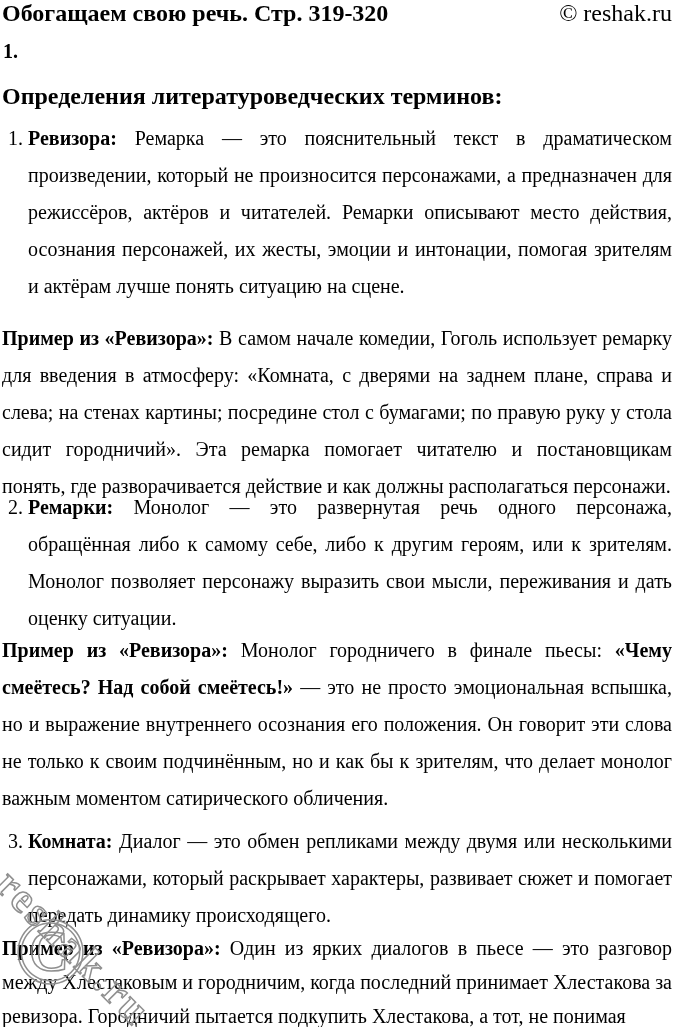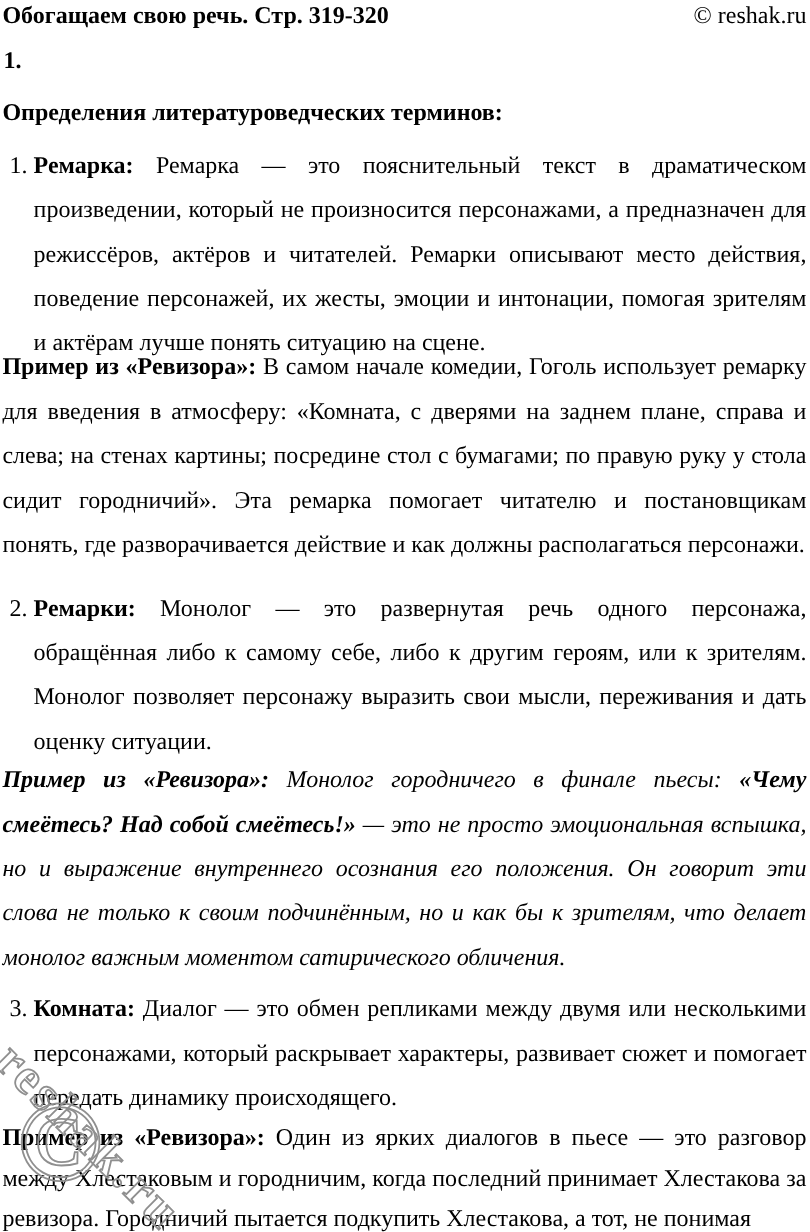--- a/index.html
+++ b/index.html
@@ -13,37 +13,37 @@
     overflow: hidden;
   }
 
   
   .doc-header {
     position: absolute;
     top: 1px; left: 2px; right: 3px;
     display: flex;
     justify-content: space-between;
     align-items: flex-start;
-    font-size: 20px;
+    font-size: 24px;
     line-height: 25px;
   }
   .doc-title { font-weight: bold; }
   .brand { font-weight: normal; text-align: center; }
 
   
   .task-number {
     position: absolute;
     top: 40px; left: 3px;
     font-size: 20px;
     font-weight: bold;
   }
   .section-heading {
     position: absolute;
     top: 83px; left: 2px;
-    font-size: 20px;
+    font-size: 24px;
     font-weight: bold;
   }
 
   
   .textblock {
     position: absolute;
     left: 2px;
     width: 670px;
     box-sizing: border-box;
     font-size: 20px;
@@ -55,23 +55,23 @@
     position: absolute;
     left: 6px;
     top: 0;
     font-weight: normal;
   }
   .term { font-weight: bold; }
   .lead { font-weight: bold; }
   .quote-bold { font-weight: bold; }
 
   .def-1 { top: 120px; }
-  .ex-1  { top: 288px; font-family: Liberation Serif, serif; }
+  .ex-1  { top: 320px; font-family: Liberation Serif, serif; }
   .def-2 { top: 489px; }
-  .ex-2  { top: 632px; font-style: italic; }
+  .ex-2  { top: 632px; }
   .def-3 { top: 823px; }
   .ex-3  { top: 931px; line-height: 34px; }
 
   
   .wm {
     pointer-events: none;
     position: absolute;
     color: transparent;
     -webkit-text-stroke: 1.5px #8f8f8f;
     text-stroke: 1.5px #8f8f8f;
@@ -100,21 +100,21 @@
     <span class="doc-title">Обогащаем свою речь. Стр. 319-320</span>
     <span class="brand">© reshak.ru</span>
   </div>
 
   <div class="task-number">1.</div>
 
   <div class="section-heading">Определения литературоведческих терминов:</div>
 
   <div class="textblock def-item def-1">
     <span class="num">1.</span>
-    <span class="term">Ремарка:</span><span> Ремарка — это пояснительный текст в драматическом произведении, который не произносится персонажами, а предназначен для режиссёров, актёров и читателей. Ремарки описывают место действия, поведение персонажей, их жесты, эмоции и интонации, помогая зрителям и актёрам лучше понять ситуацию на сцене.</span>
+    <span class="term">Ревизора:</span><span> Ремарка — это пояснительный текст в драматическом произведении, который не произносится персонажами, а предназначен для режиссёров, актёров и читателей. Ремарки описывают место действия, осознания персонажей, их жесты, эмоции и интонации, помогая зрителям и актёрам лучше понять ситуацию на сцене.</span>
   </div>
 
   <div class="textblock ex-1">
     <span class="lead">Пример из «Ревизора»:</span><span> В самом начале комедии, Гоголь использует ремарку для введения в атмосферу: «Комната, с дверями на заднем плане, справа и слева; на стенах картины; посредине стол с бумагами; по правую руку у стола сидит городничий». Эта ремарка помогает читателю и постановщикам понять, где разворачивается действие и как должны располагаться персонажи.</span>
   </div>
 
   <div class="textblock def-item def-2">
     <span class="num">2.</span>
     <span class="term">Ремарки:</span><span> Монолог — это развернутая речь одного персонажа, обращённая либо к самому себе, либо к другим героям, или к зрителям. Монолог позволяет персонажу выразить свои мысли, переживания и дать оценку ситуации.</span>
   </div>

